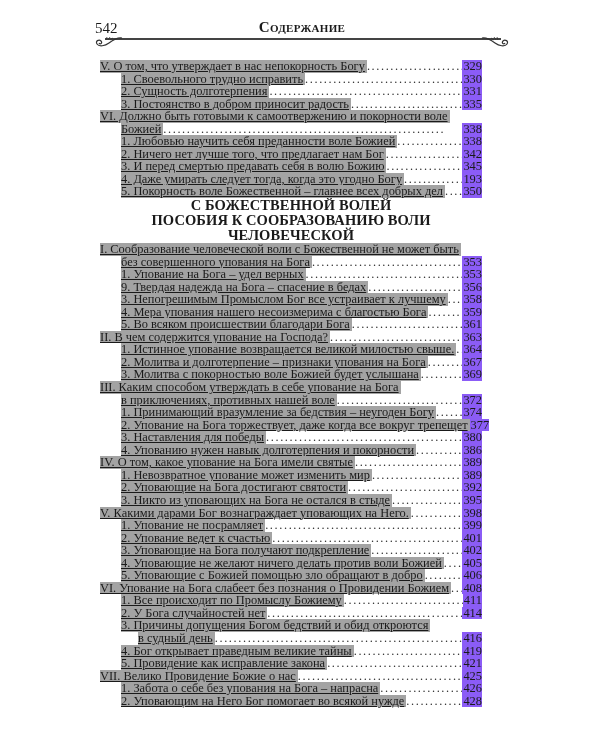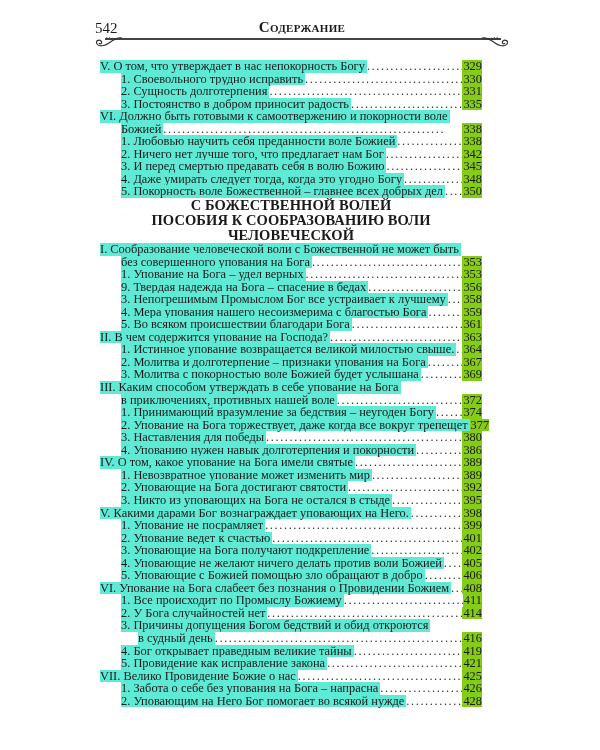--- a/index.html
+++ b/index.html
@@ -11,23 +11,23 @@
   .page-num { position: absolute; left: 2px; top: 4px; font-size: 15px; }
   .running-title { position: absolute; left: 0; right: 0; top: 3px; text-align: center;
     font-size: 15px; font-weight: bold; letter-spacing: 0.3px; font-variant: small-caps; }
   .rule { position: absolute; left: 12px; right: 10px; top: 22px; height: 1.5px; background: #444; }
   .orn { position: absolute; top: 18px; width: 30px; height: 18px; }
   .orn.left { left: 0; }
   .orn.right { right: 0; }
 
   .toc { position: absolute; left: 100px; top: 60px; width: 382px; font-size: 12.4px; line-height: 12.55px; }
   .row { position: relative; display: flex; align-items: baseline; white-space: nowrap; height: 12.55px; }
-  .row .txt { flex: 0 0 auto; background: #5eead4; padding-right: 2px; }
+  .row .txt { flex: 0 0 auto; background: #a3a3a3; padding-right: 2px; text-decoration: underline; }
   .row .dots { flex: 1 1 auto; overflow: hidden; letter-spacing: 1.6px; color: #333; }
-  .row .pg { flex: 0 0 auto; background: #84cc16; padding-left: 1px; }
+  .row .pg { flex: 0 0 auto; background: #8b5cf6; padding-left: 1px; }
   .lvl0 { padding-left: 0; }
   .lvl0c { padding-left: 21px; }
   .lvl1 { padding-left: 21px; }
   .lvl1c { padding-left: 38px; }
 
   .book { text-align: center; font-weight: bold; }
   .book-label { margin-top: 12px; font-size: 12.4px; line-height: 14px; }
   .book-title { font-size: 14.5px; line-height: 15px; letter-spacing: 0.1px; }
 </style>
 </head>
@@ -105,21 +105,21 @@
         <div class="row lvl1">
           <span class="txt">3. И перед смертью предавать себя в волю Божию</span>
           <span class="dots">............................................................</span>
           <span class="pg">345</span>
         </div>
       </div>
       <div>
         <div class="row lvl1">
           <span class="txt">4. Даже умирать следует тогда, когда это угодно Богу</span>
           <span class="dots">............................................................</span>
-          <span class="pg">348</span>
+          <span class="pg">193</span>
         </div>
       </div>
       <div>
         <div class="row lvl1">
           <span class="txt">5. Покорность воле Божественной – главнее всех добрых дел</span>
           <span class="dots">............................................................</span>
           <span class="pg">350</span>
         </div>
       </div>
     </div>

